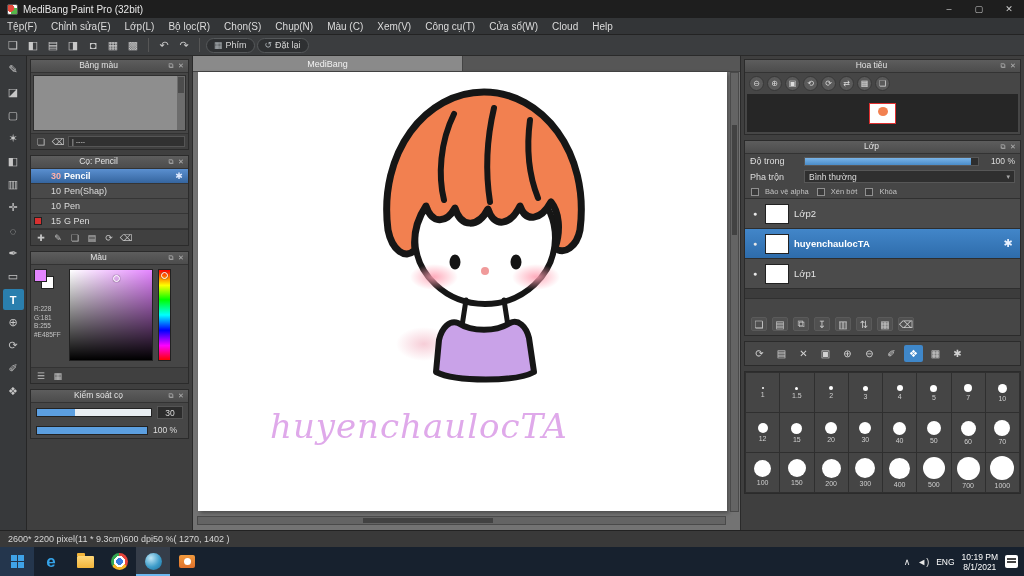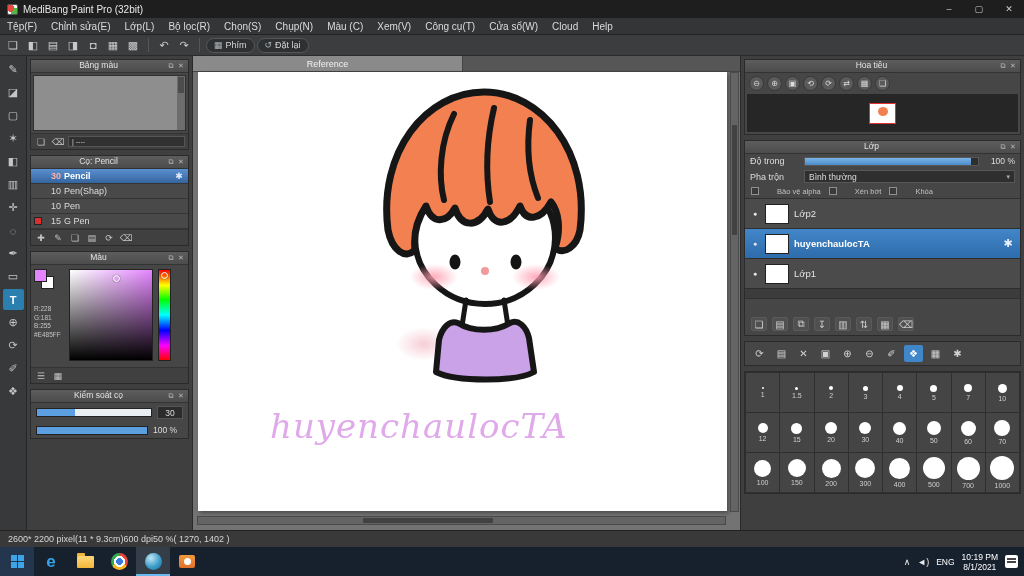--- a/index.html
+++ b/index.html
@@ -103,21 +103,21 @@
 
   
   .lrow{display:flex;align-items:center;gap:4px;padding:2px 5px;font-size:9px;color:#ddd}
   .lrow .lab{width:50px}
   .blend-dd{flex:1;height:13px;background:#2f2f2f;border:1px solid #575757;color:#ddd;font-size:8.5px;display:flex;align-items:center;padding:0 4px}
   .blend-dd .arrow{margin-left:auto;font-size:7px;color:#aaa}
   .opac-slider{flex:1;height:9px;background:#2e2e2e;border:1px solid #575757;position:relative}
   .opac-slider .fill{position:absolute;left:0;top:0;bottom:0;width:96%;background:linear-gradient(#7ab4e8,#4a8cc8)}
   .opac-val{width:32px;font-size:8.5px;color:#ddd;text-align:right}
   .chk-row{display:flex;align-items:center;gap:8px;padding:2px 6px}
-  .chk{display:flex;align-items:flex-start;gap:18px;font-size:7.5px;color:#c0c0c0}
+  .chk{display:flex;align-items:flex-end;gap:6px;font-size:7.5px;color:#c0c0c0}
   .chk .box{width:8px;height:8px;background:#3a3a3a;border:1px solid #909090}
   .layer-list{border-top:1px solid #303030;border-bottom:1px solid #303030;height:101px;background:#3c3c3c}
   .layer-row{height:30px;display:flex;align-items:center;gap:5px;padding:0 5px;background:#4b4b4b;border-bottom:1px solid #2e2e2e;color:#e4e4e4;font-size:9.5px}
   .layer-row.sel{background:linear-gradient(#4286c9,#2e6cab);color:#fff}
   .l-eye{width:10px;font-size:7px;color:#e8e8e8;text-align:center}
   .l-thumb{width:24px;height:20px;background:#fff;border:1px solid #222}
   .l-name{flex:1;overflow:hidden;white-space:nowrap}
   .layer-row.sel .l-name{font-weight:bold}
   .l-gear{visibility:hidden;width:14px;text-align:center;color:#eaf2ff;font-size:11px}
   .layer-row.sel .l-gear{visibility:visible}
@@ -400,21 +400,21 @@
               <span class="fill" style="width:100%"></span>
             </span>
           <span class="val-txt">100 %</span>
         </div>
       </div>
 
     </div>
 
     <div class="canvas-area">
       <div class="tabbar">
-        <span class="doc-tab">Reference</span>
+        <span class="doc-tab">MediBang</span>
       </div>
       <div class="canvas">
         <svg viewBox="0 0 250 310" width="250" height="310" style="position:absolute;left:160px;top:8px">
           <defs>
             <radialGradient id="blush" cx="50%" cy="50%" r="50%">
               <stop offset="0" stop-color="#ff9db0" stop-opacity="0.85"></stop>
               <stop offset="1" stop-color="#ff9db0" stop-opacity="0"></stop>
             </radialGradient>
             <radialGradient id="smudge" cx="50%" cy="50%" r="50%">
               <stop offset="0" stop-color="#f3b8c6" stop-opacity="0.7"></stop>

